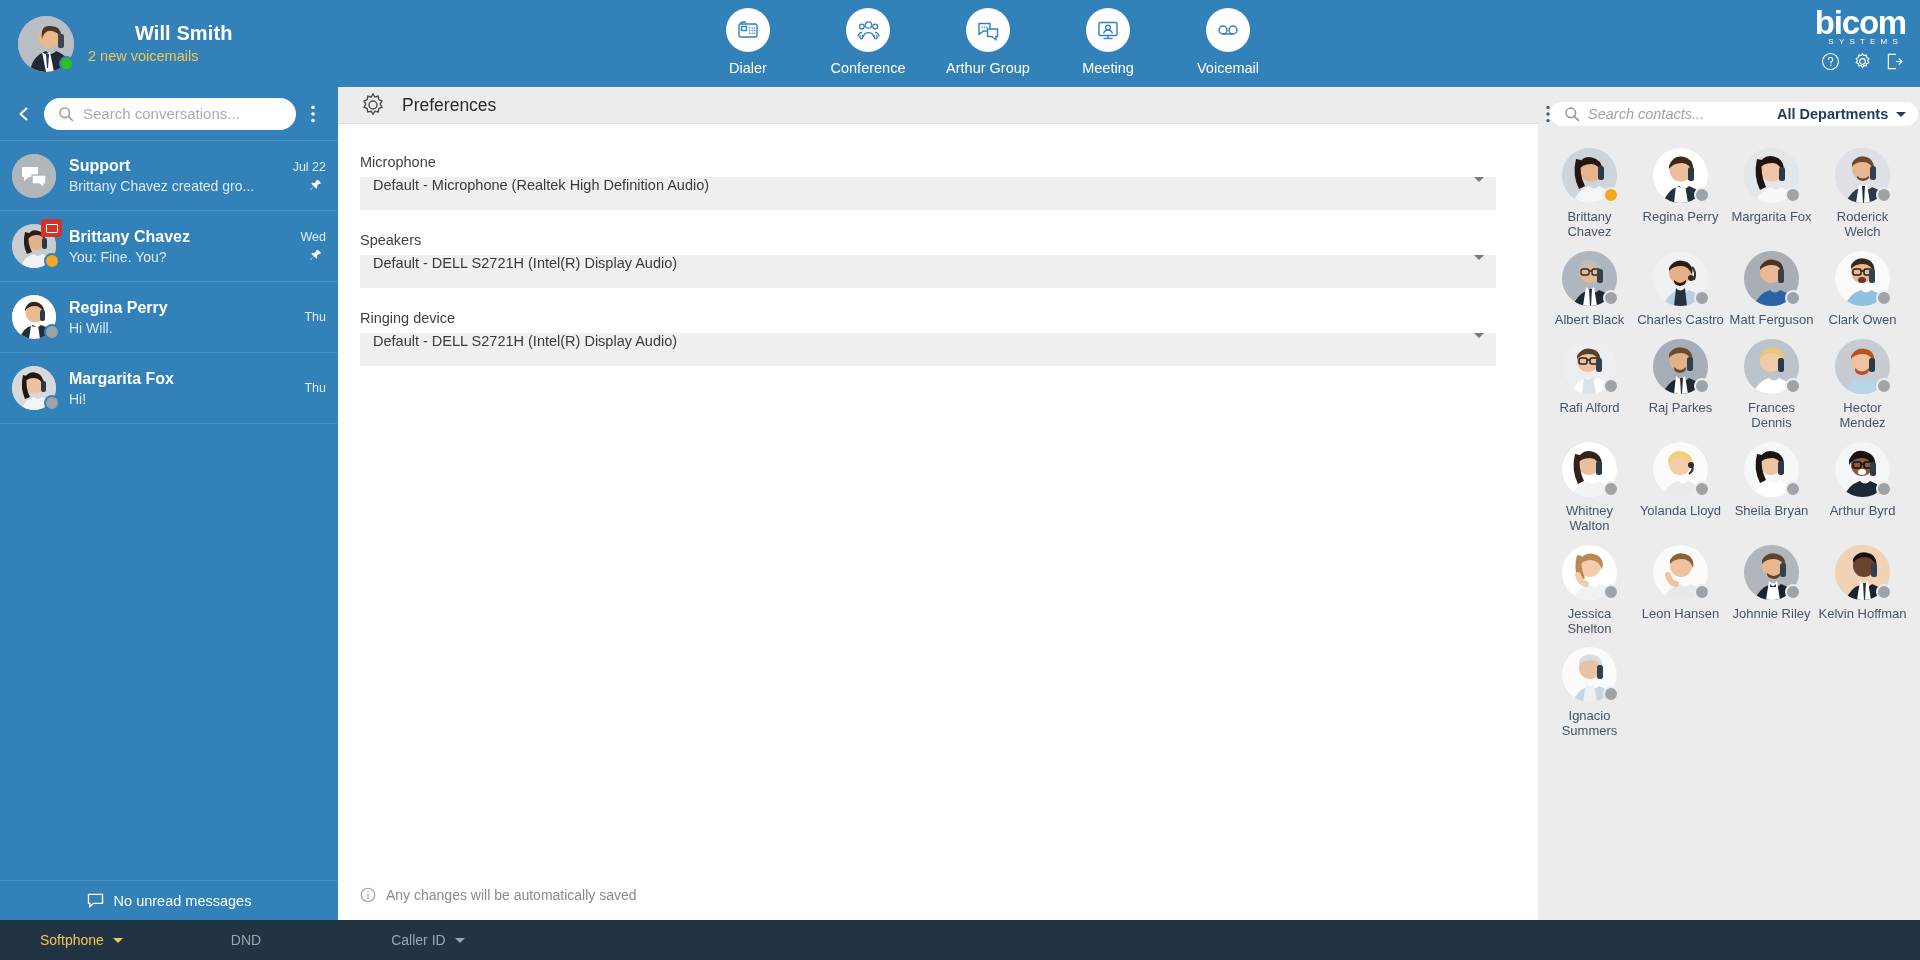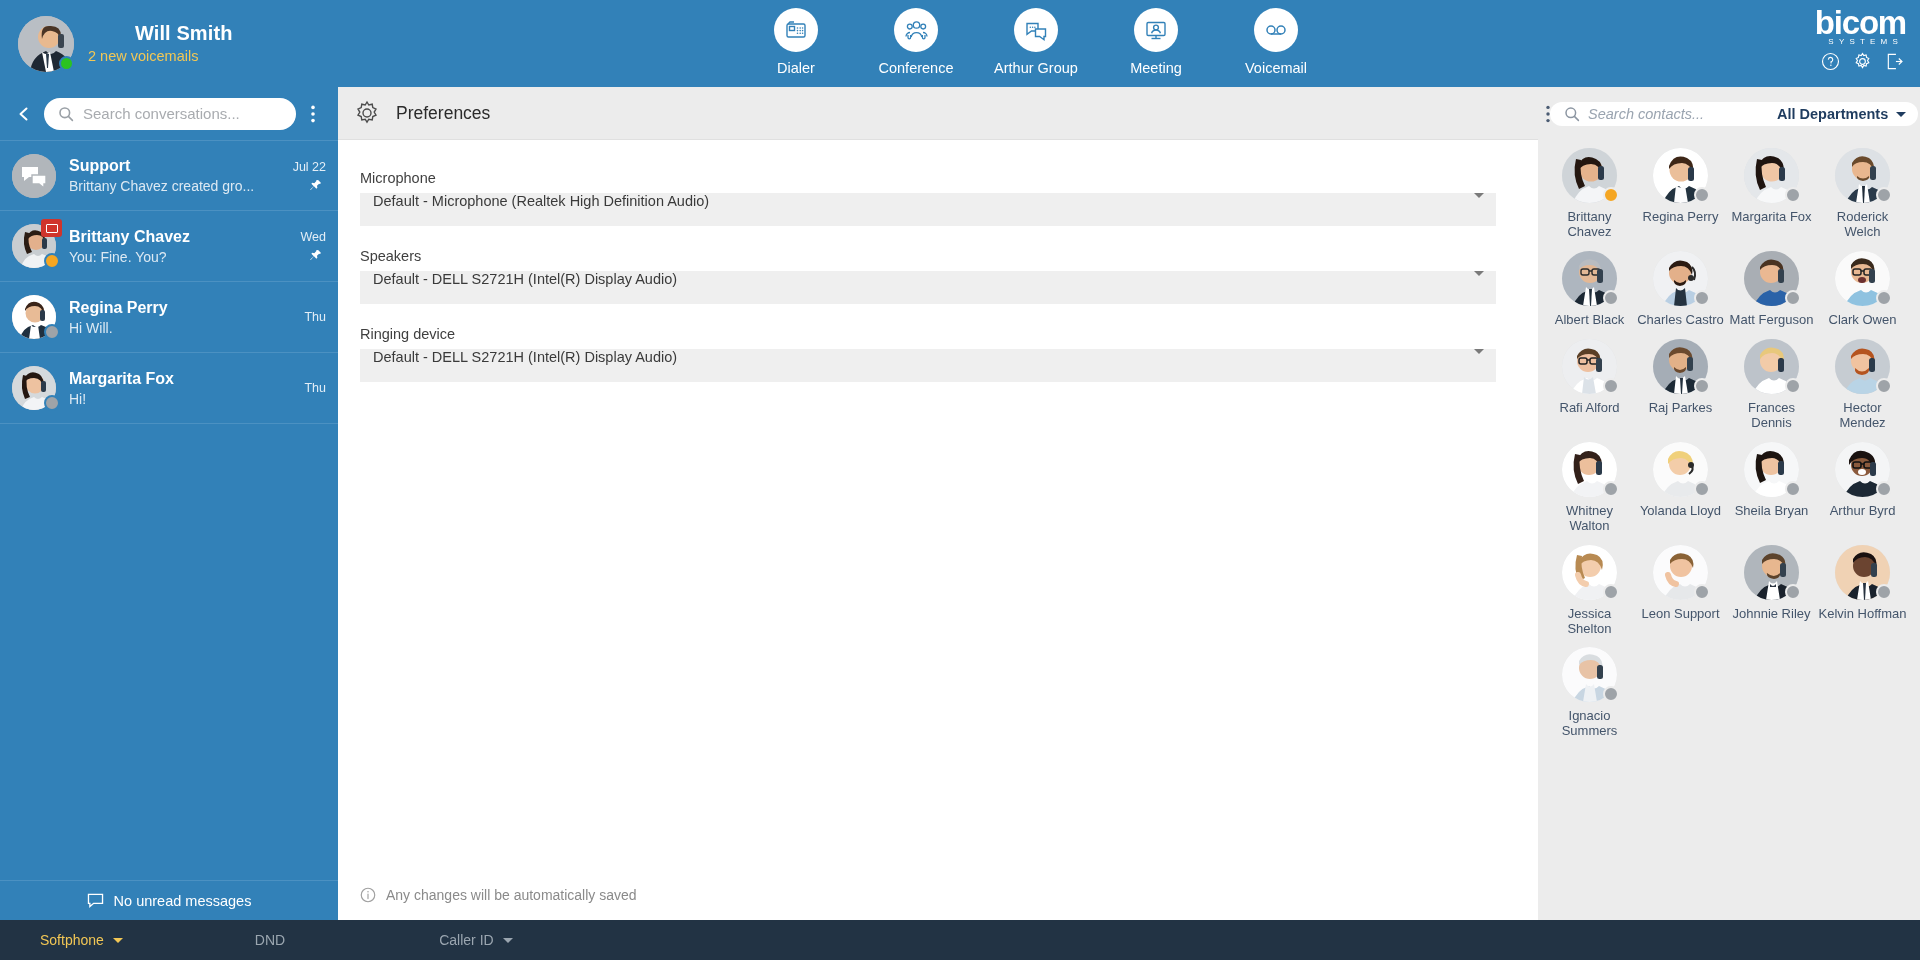--- a/index.html
+++ b/index.html
@@ -23,21 +23,21 @@
     background: #b9bec4; overflow: hidden; position: relative;
   }
   .status-dot {
     position: absolute; right: 0px; bottom: 1px; width: 15px; height: 15px;
     border-radius: 50%; background: #2bc320; border: 2px solid #3281b8;
   }
   .user-text { margin-left: 14px; line-height: 1.2; }
   .user-name { color: #ffffff; font-size: 20px; font-weight: bold; letter-spacing: .1px; margin-left: 47px; }
   .user-sub { color: #f2c755; font-size: 14.5px; margin-top: 3px; }
 
-  .nav-icons { display: flex; position: absolute; left: 736px; top: 8px; gap: 0px; }
+  .nav-icons { display: flex; position: absolute; left: 688px; top: 8px; gap: 0px; }
   .nav-item {
     width: 120px; display: flex; flex-direction: column; align-items: center;
     cursor: pointer;
   }
   .nav-circle {
     width: 44px; height: 44px; border-radius: 50%; background: #ffffff;
     display: flex; align-items: center; justify-content: center;
   }
   .nav-label { color: #ffffff; font-size: 14.5px; margin-top: 8px; }
 
@@ -105,22 +105,22 @@
 
   .sb-foot {
     height: 40px; background: #3281b8; border-top: 1px solid #4b91c2;
     display: flex; align-items: center; justify-content: center; gap: 10px;
     color: #ffffff; font-size: 14.5px;
   }
 
   
   .center { flex: 1; display: flex; flex-direction: column; background: #ffffff; min-width: 0; }
   .center-head {
-    height: 53px; background: #ececec; display: flex; align-items: center;
-    padding-left: 16px; border-bottom: 1px solid #e0e0e0;
+    height: 37px; background: #ececec; display: flex; align-items: center;
+    padding-left: 22px; border-bottom: 1px solid #e0e0e0;
   }
   .center-title { font-size: 17.5px; color: #2b2b2b; margin-left: 16px; }
 
   .tabs { display: flex; margin: 36px 0 0 22px; background: #f0f0f0; width: fit-content; }
   .tab {
     padding: 11px 30px; font-size: 16px; color: #4b4b4b; cursor: pointer;
     min-width: 118px; text-align: center;
   }
   .tab.active { background: #3281b8; color: #ffffff; }
 
@@ -173,21 +173,21 @@
     border-radius: 50%; border: 2px solid #ececec;
   }
   .ct-name {
     font-size: 13px; color: #44556b; text-align: center; margin-top: 7px;
     line-height: 1.15; width: 88px;
   }
 
   
   .bottombar {
     height: 40px; background: #223344; display: flex; align-items: center;
-    flex: 0 0 40px; color: #9ba6b0; font-size: 14px; gap: 24px;
+    flex: 0 0 40px; color: #9ba6b0; font-size: 14px;
   }
   .bb-item { display: flex; align-items: center; cursor: pointer; }
   .bb-soft { color: #f2c755; margin-left: 40px; }
   .bb-dnd { margin-left: 108px; }
   .bb-cid { margin-left: 130px; }
   .bb-caret { margin-left: 9px; display: inline-block; width: 0; height: 0;
     border-left: 5px solid transparent; border-right: 5px solid transparent; }
   .bb-caret.gold { border-top: 5px solid #f2c755; }
   .bb-caret.grey { border-top: 5px solid #9ba6b0; }
 
@@ -852,21 +852,21 @@
               <svg viewBox="0 0 55 55" width="55" height="55">
                 <rect width="55" height="55" fill="#fbfbfc"></rect>
                 <circle cx="28" cy="21" r="11" fill="#f0c3a0"></circle>
                 <path d="M17 15 q6 -10 18 -5 q7 4 5 13 q-3 -9 -11 -9 q-8 0 -12 5z" fill="#8a6236"></path>
                 <path d="M11 55 q4 -12 16 -16 q5 5 10 0 q12 4 16 16z" fill="#e6e8ea"></path>
                 <path d="M15 30 q2 8 8 9" fill="none" stroke="#f0c3a0" stroke-width="6" stroke-linecap="round"></path>
               </svg>
             </div>
             <div class="ct-dot" style="background:#9ea3a8"></div>
           </div>
-          <div class="ct-name">Leon Support</div>
+          <div class="ct-name">Leon Hansen</div>
         </div>
 
         <div class="ct-cell">
           <div class="ct-av">
             <div class="ct-circ">
               <svg viewBox="0 0 55 55" width="55" height="55">
                 <rect width="55" height="55" fill="#b0b6bc"></rect>
                 <circle cx="29" cy="21" r="11" fill="#e7b78f"></circle>
                 <path d="M18 15 q6 -10 18 -5 q7 4 5 13 q-3 -9 -11 -9 q-8 0 -12 5z" fill="#5c432c"></path>
                 <path d="M23 28 q7 6 13 0 q1 5 -6 6 q-8 -1 -7 -6z" fill="#5c432c"></path>

